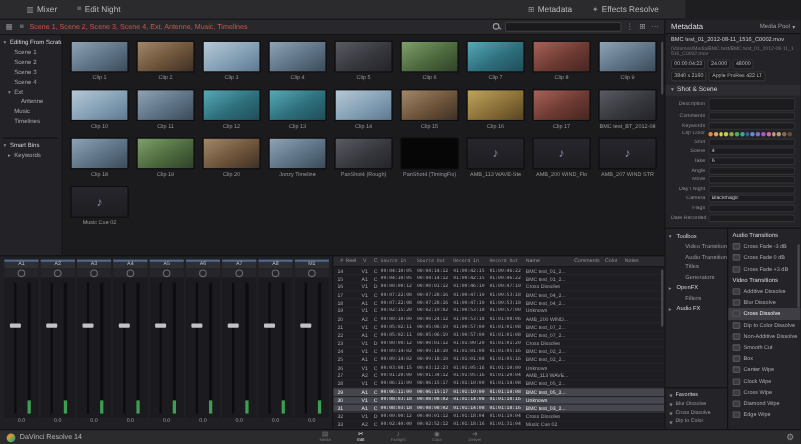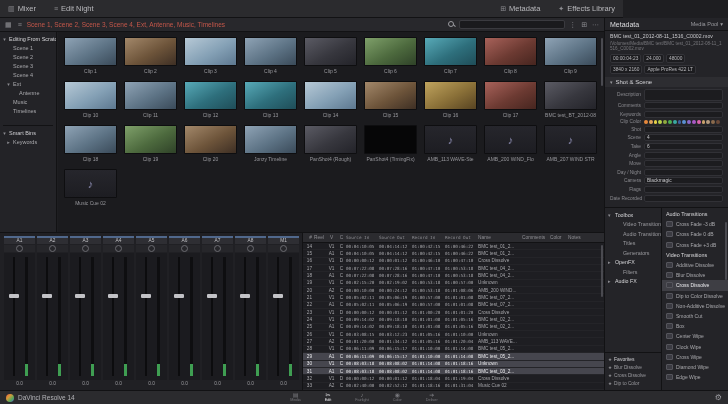--- a/index.html
+++ b/index.html
@@ -2,21 +2,21 @@
 <html><head>
 <meta charset="utf-8">
 <style>
   * { box-sizing: border-box; margin: 0; padding: 0; }
   html,body { width:728px; height:404px; }
   body { background:#121214; font-family:"Liberation Sans", sans-serif; overflow:hidden; }
   #root { position:relative; width:728px; height:404px; background:#1e1e21; overflow:hidden; }
 
   
   .topbar { position:absolute; top:0; left:0; width:623px; height:18px; background:#2b2b2e;
-            border-bottom:1px solid #121214; display:flex; justify-content:space-between; align-items:center; padding:0 4px; }
+            border-bottom:1px solid #121214; display:flex; justify-content:space-between; align-items:center; padding:0 20px; }
   .tb-group { display:flex; gap:10px; align-items:center; height:100%; }
   .tb-btn { display:flex; align-items:center; gap:3px; font-size:7.5px; color:#b8b8bc; padding:0 4px; height:100%; cursor:default; }
   .tb-btn .ico { font-size:7px; color:#8d8d92; }
 
   
   .mp-toolbar { position:absolute; top:18px; left:0; width:604px; height:14px; background:#28282c;
                 border-bottom:1px solid #121214; display:flex; align-items:center; padding:0 4px; gap:4px; }
   .mpt-ico { font-size:7px; color:#8d8d92; padding:0 1px; line-height:14px; }
   .crumb { flex:1; font-size:6.5px; color:#c4574a; white-space:nowrap; overflow:hidden; text-overflow:ellipsis; }
   .search-wrap { display:flex; align-items:center; gap:3px; }
@@ -168,21 +168,21 @@
         <span>Edit Night</span>
       </div>
     </div>
     <div class="tb-group">
       <div class="tb-btn">
         <span class="ico">⊞</span>
         <span>Metadata</span>
       </div>
       <div class="tb-btn">
         <span class="ico">✦</span>
-        <span>Effects Library</span>
+        <span>Effects Resolve</span>
       </div>
     </div>
   </div>
 
   <div class="mp-toolbar">
     <span class="mpt-ico">▦</span>
     <span class="mpt-ico">≡</span>
     <span class="crumb">Scene 1, Scene 2, Scene 3, Scene 4, Ext, Antenne, Music, Timelines</span>
     <div class="search-wrap">
       <span class="mag"></span>

